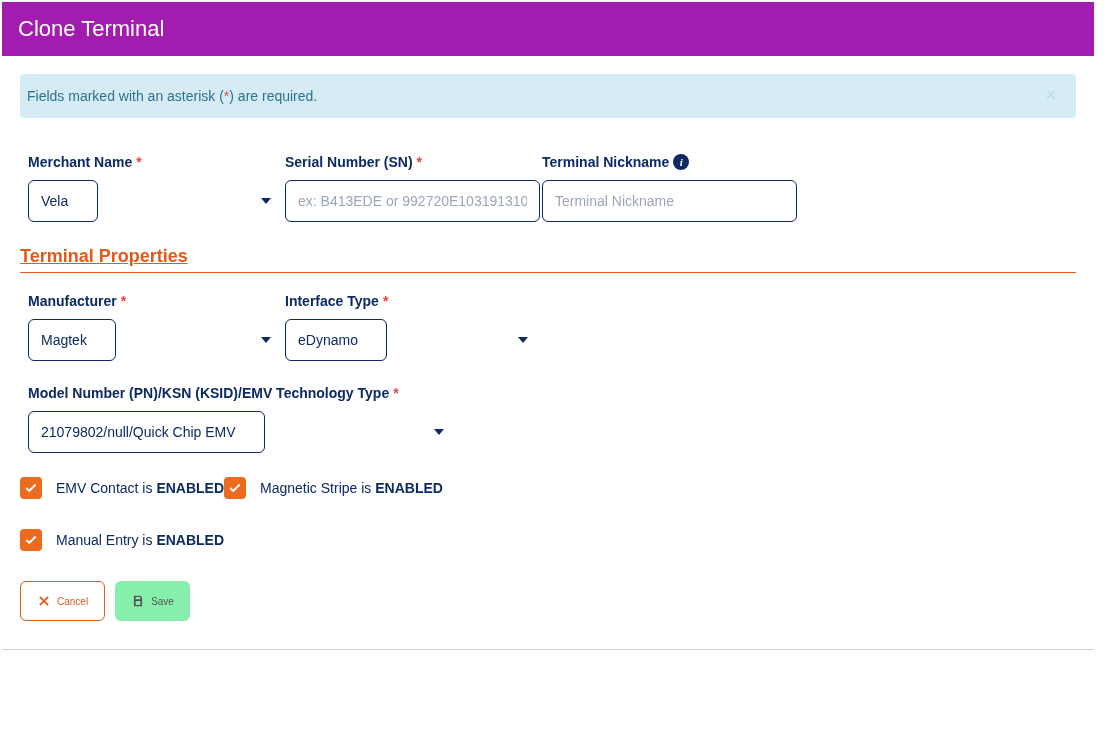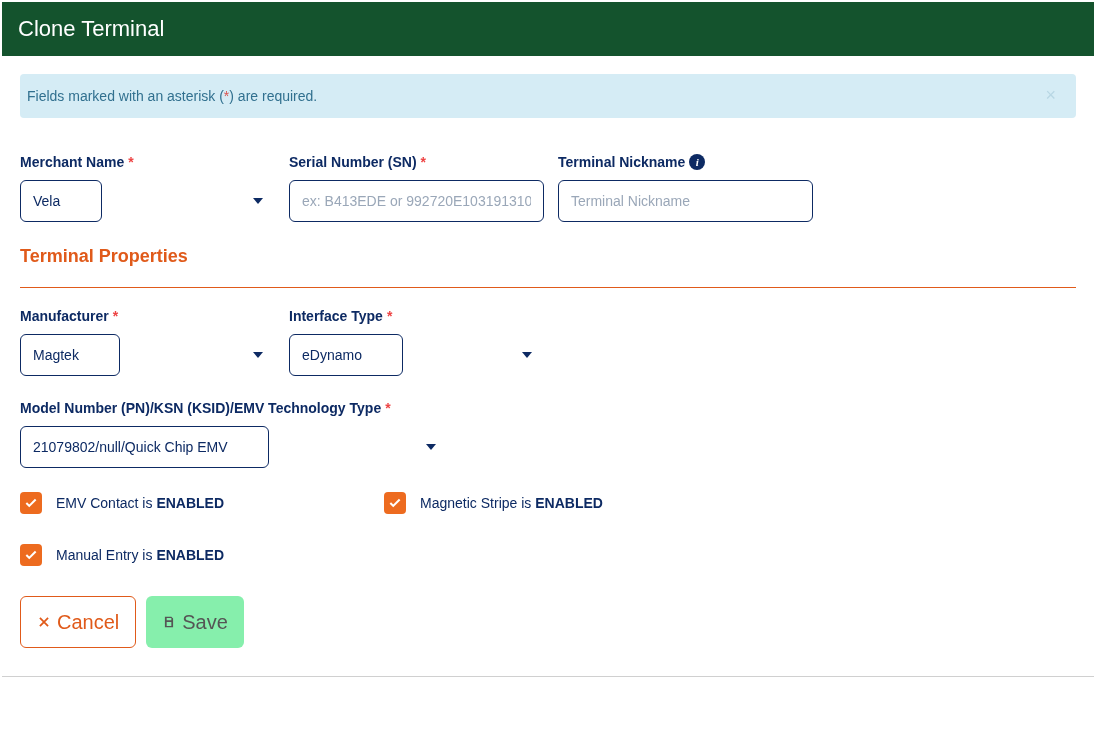--- a/index.html
+++ b/index.html
@@ -9,21 +9,21 @@
     background: #fff;
     color: #003366;
     width: 1111px;
   }
   .modal {
     width: 1092px;
     margin: 2px;
     border-bottom: 1px solid #d0d0d0;
   }
   .modal-header {
-    background: #14532d;
+    background: #a21caf;
     color: #fff;
     padding: 14px 16px;
     font-size: 22px;
     font-weight: 500;
   }
   .modal-body {
     padding: 18px;
   }
   .alert {
     background: #d5ecf5;
@@ -40,23 +40,24 @@
     right: 14px;
     top: 10px;
     color: #b8d7e4;
     font-size: 18px;
     cursor: pointer;
     background: none;
     border: none;
   }
   .form-row {
     display: flex;
-    gap: 14px;
+    gap: 2px;
     margin-bottom: 24px;
     flex-wrap: wrap;
+    margin-left: 8px;
   }
   .form-group { display: flex; flex-direction: column; }
   .w-255 { width: 255px; }
   .w-428 { width: 428px; }
   label {
     font-size: 14px;
     font-weight: 700;
     color: #0d2a63;
     margin-bottom: 10px;
     display: flex;
@@ -82,21 +83,21 @@
     height: 42px;
     border: 1.5px solid #0d2a63;
     border-radius: 6px;
     padding: 0 12px;
     font-size: 14px;
     color: #0d2a63;
     background: #fff;
     outline: none;
     font-family: inherit;
   }
-  select { appearance: none; padding-right: 40px; background-image: none; }
+  select { appearance: none; padding-right: 28px; background-image: none; }
   .select-wrap { position: relative; }
   .select-wrap::after {
     content: "";
     position: absolute;
     right: 12px;
     top: 50%;
     width: 0; height: 0;
     border-left: 5px solid transparent;
     border-right: 5px solid transparent;
     border-top: 6px solid #0d2a63;
@@ -107,26 +108,26 @@
   .readonly {
     background: #e9ecef;
     border: 1px solid #ced4da;
     color: #495057;
   }
   .section-title {
     color: #e05a1a;
     font-size: 18px;
     font-weight: 600;
     border-bottom: 1px solid #e05a1a;
-    padding-bottom: 20px;
+    padding-bottom: 5px;
     margin-bottom: 20px;
+    text-decoration: underline;
   }
   .checkbox-row {
     display: flex;
-    gap: 160px;
     margin-bottom: 30px;
   }
   .checkbox-item {
     display: flex;
     align-items: center;
     gap: 14px;
     font-size: 14px;
     color: #0d2a63;
   }
   .checkbox-item .cb {
@@ -140,24 +141,24 @@
   }
   .checkbox-item .cb svg { width: 14px; height: 14px; }
   .checkbox-item strong { font-weight: 700; }
   .footer-buttons {
     display: flex;
     gap: 10px;
     margin-top: 30px;
     margin-bottom: 10px;
   }
   .btn {
-    height: 52px;
+    height: 40px;
     padding: 0 16px;
     border-radius: 6px;
-    font-size: 20px;
+    font-size: 10px;
     display: inline-flex;
     align-items: center;
     gap: 6px;
     cursor: pointer;
     border: none;
     font-family: inherit;
   }
   .btn-cancel {
     background: #fff;
     border: 1.5px solid #e05a1a;

